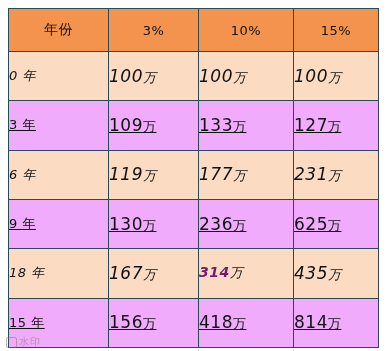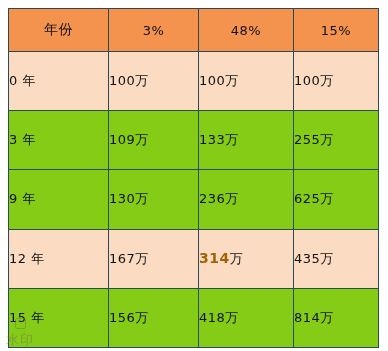--- a/index.html
+++ b/index.html
@@ -47,54 +47,55 @@
     background: #F4934E;
     height: 42px;
     font-size: 13px;
     color: #1a1a1a;
   }
   thead th.year-head {
     font-size: 14px;
   }
   tbody tr.shade td {
     background: #FBDCC2;
+    font-style: italic;
   }
   tbody tr.plain td {
-    background: #84cc16;
+    background: #f0abfc;
+    text-decoration: underline;
   }
   tbody td {
     height: 42px;
   }
   td.year-cell {
     font-size: 13px;
   }
   .num {
-    font-size: 13px;
+    font-size: 17px;
   }
   .unit {
     font-size: 13px;
     color: #111111;
   }
   .num.hl {
-    color: #a16207;
+    color: #701a75;
     font-weight: bold;
     font-size: 14px;
   }
   .watermark {
     position: absolute;
     left: 6px;
     bottom: 2px;
-    font-size: 13px;
+    font-size: 10px;
     color: rgba(120, 105, 95, 0.45);
     letter-spacing: 1px;
     user-select: none;
     display: flex;
     align-items: center;
     gap: 2px;
-    flex-direction: column;
   }
   .watermark .wm-mark {
     display: inline-block;
     width: 9px;
     height: 9px;
     border: 1px solid rgba(120,105,95,0.45);
     border-radius: 2px;
     position: relative;
   }
 </style>
@@ -106,45 +107,51 @@
     <colgroup>
       <col class="c-year">
       <col class="c-r1">
       <col class="c-r2">
       <col class="c-r3">
     </colgroup>
     <thead>
       <tr>
         <th class="year-head">年份</th>
         <th>3%</th>
-        <th>48%</th>
+        <th>10%</th>
         <th>15%</th>
       </tr>
     </thead>
     <tbody id="tbody">
         <tr class="shade">
           <td class="year-cell">0 年</td>
           <td><span class="num">100</span><span class="unit">万</span></td>
           <td><span class="num">100</span><span class="unit">万</span></td>
           <td><span class="num">100</span><span class="unit">万</span></td>
         </tr>
         <tr class="plain">
           <td class="year-cell">3 年</td>
           <td><span class="num">109</span><span class="unit">万</span></td>
           <td><span class="num">133</span><span class="unit">万</span></td>
-          <td><span class="num">255</span><span class="unit">万</span></td>
+          <td><span class="num">127</span><span class="unit">万</span></td>
+        </tr>
+        <tr class="shade">
+          <td class="year-cell">6 年</td>
+          <td><span class="num">119</span><span class="unit">万</span></td>
+          <td><span class="num">177</span><span class="unit">万</span></td>
+          <td><span class="num">231</span><span class="unit">万</span></td>
         </tr>
         <tr class="plain">
           <td class="year-cell">9 年</td>
           <td><span class="num">130</span><span class="unit">万</span></td>
           <td><span class="num">236</span><span class="unit">万</span></td>
           <td><span class="num">625</span><span class="unit">万</span></td>
         </tr>
         <tr class="shade">
-          <td class="year-cell">12 年</td>
+          <td class="year-cell">18 年</td>
           <td><span class="num">167</span><span class="unit">万</span></td>
           <td><span class="num hl">314</span><span class="unit">万</span></td>
           <td><span class="num">435</span><span class="unit">万</span></td>
         </tr>
         <tr class="plain">
           <td class="year-cell">15 年</td>
           <td><span class="num">156</span><span class="unit">万</span></td>
           <td><span class="num">418</span><span class="unit">万</span></td>
           <td><span class="num">814</span><span class="unit">万</span></td>
         </tr>

